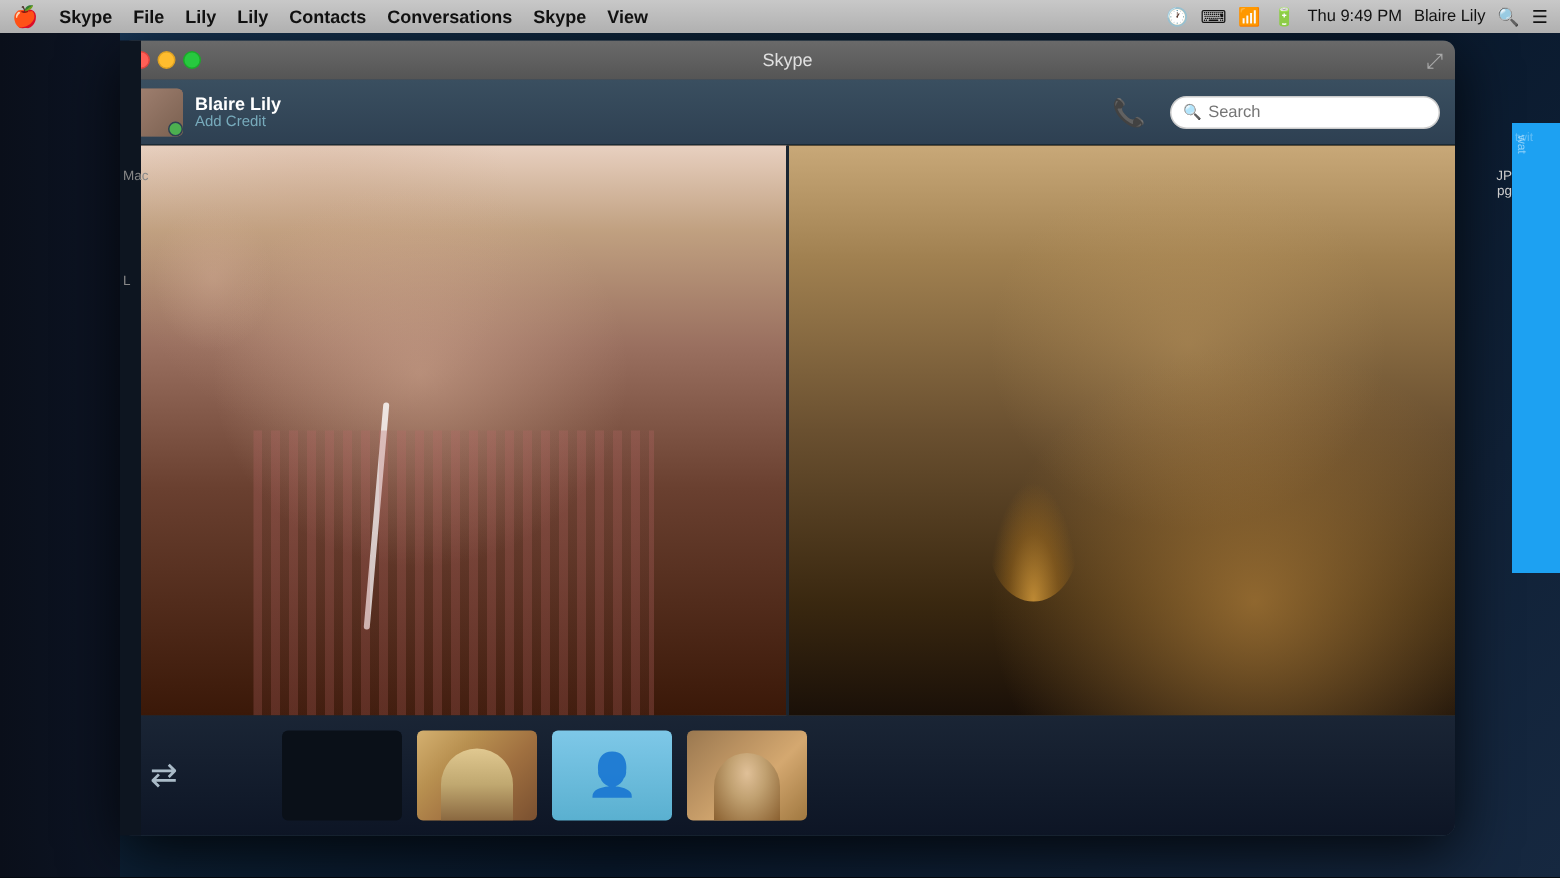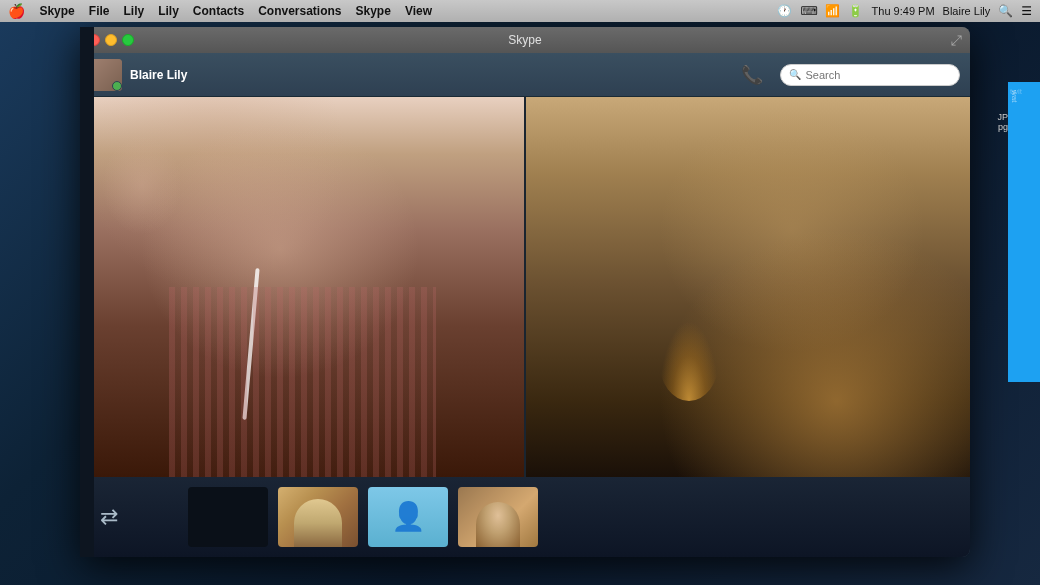--- a/index.html
+++ b/index.html
@@ -510,20 +510,26 @@
     <span class="menubar-icon">🔋</span>
     <span>Thu 9:49 PM</span>
     <span>Blaire Lily</span>
     <span class="menubar-icon">🔍</span>
     <span class="menubar-icon">☰</span>
   </div>
 </div>
 
 <div id="desktop">
 
+  <div id="side-left">
+    <div id="left-text-hints">
+      <div style="color:#888;font-size:9px;">Mac</div>
+      <div style="color:#888;font-size:9px;margin-top:60px;">L</div>
+    </div>
+  </div>
 
   <div id="top-right-hints">
     <div style="font-size:9px;">JP</div>
     <div style="font-size:9px;">pg</div>
   </div>
 
   <div id="skype-window">
 
     <div id="skype-titlebar">
       <div id="window-controls">
@@ -534,20 +540,21 @@
       <span id="window-title">Skype</span>
       <span id="window-resize">⤢</span>
     </div>
 
     <div id="skype-toolbar">
       <div id="user-avatar">
         <div id="user-status"></div>
       </div>
       <div id="user-info">
         <div id="user-name">Blaire Lily</div>
+        <div id="user-credit">Add Credit</div>
       </div>
       <div id="phone-icon">📞</div>
       <div id="search-box">
         <span id="search-icon-glyph">🔍</span>
         <input id="search-input" type="text" placeholder="Search" style="">
       </div>
     </div>
 
     <div id="video-area">
 

